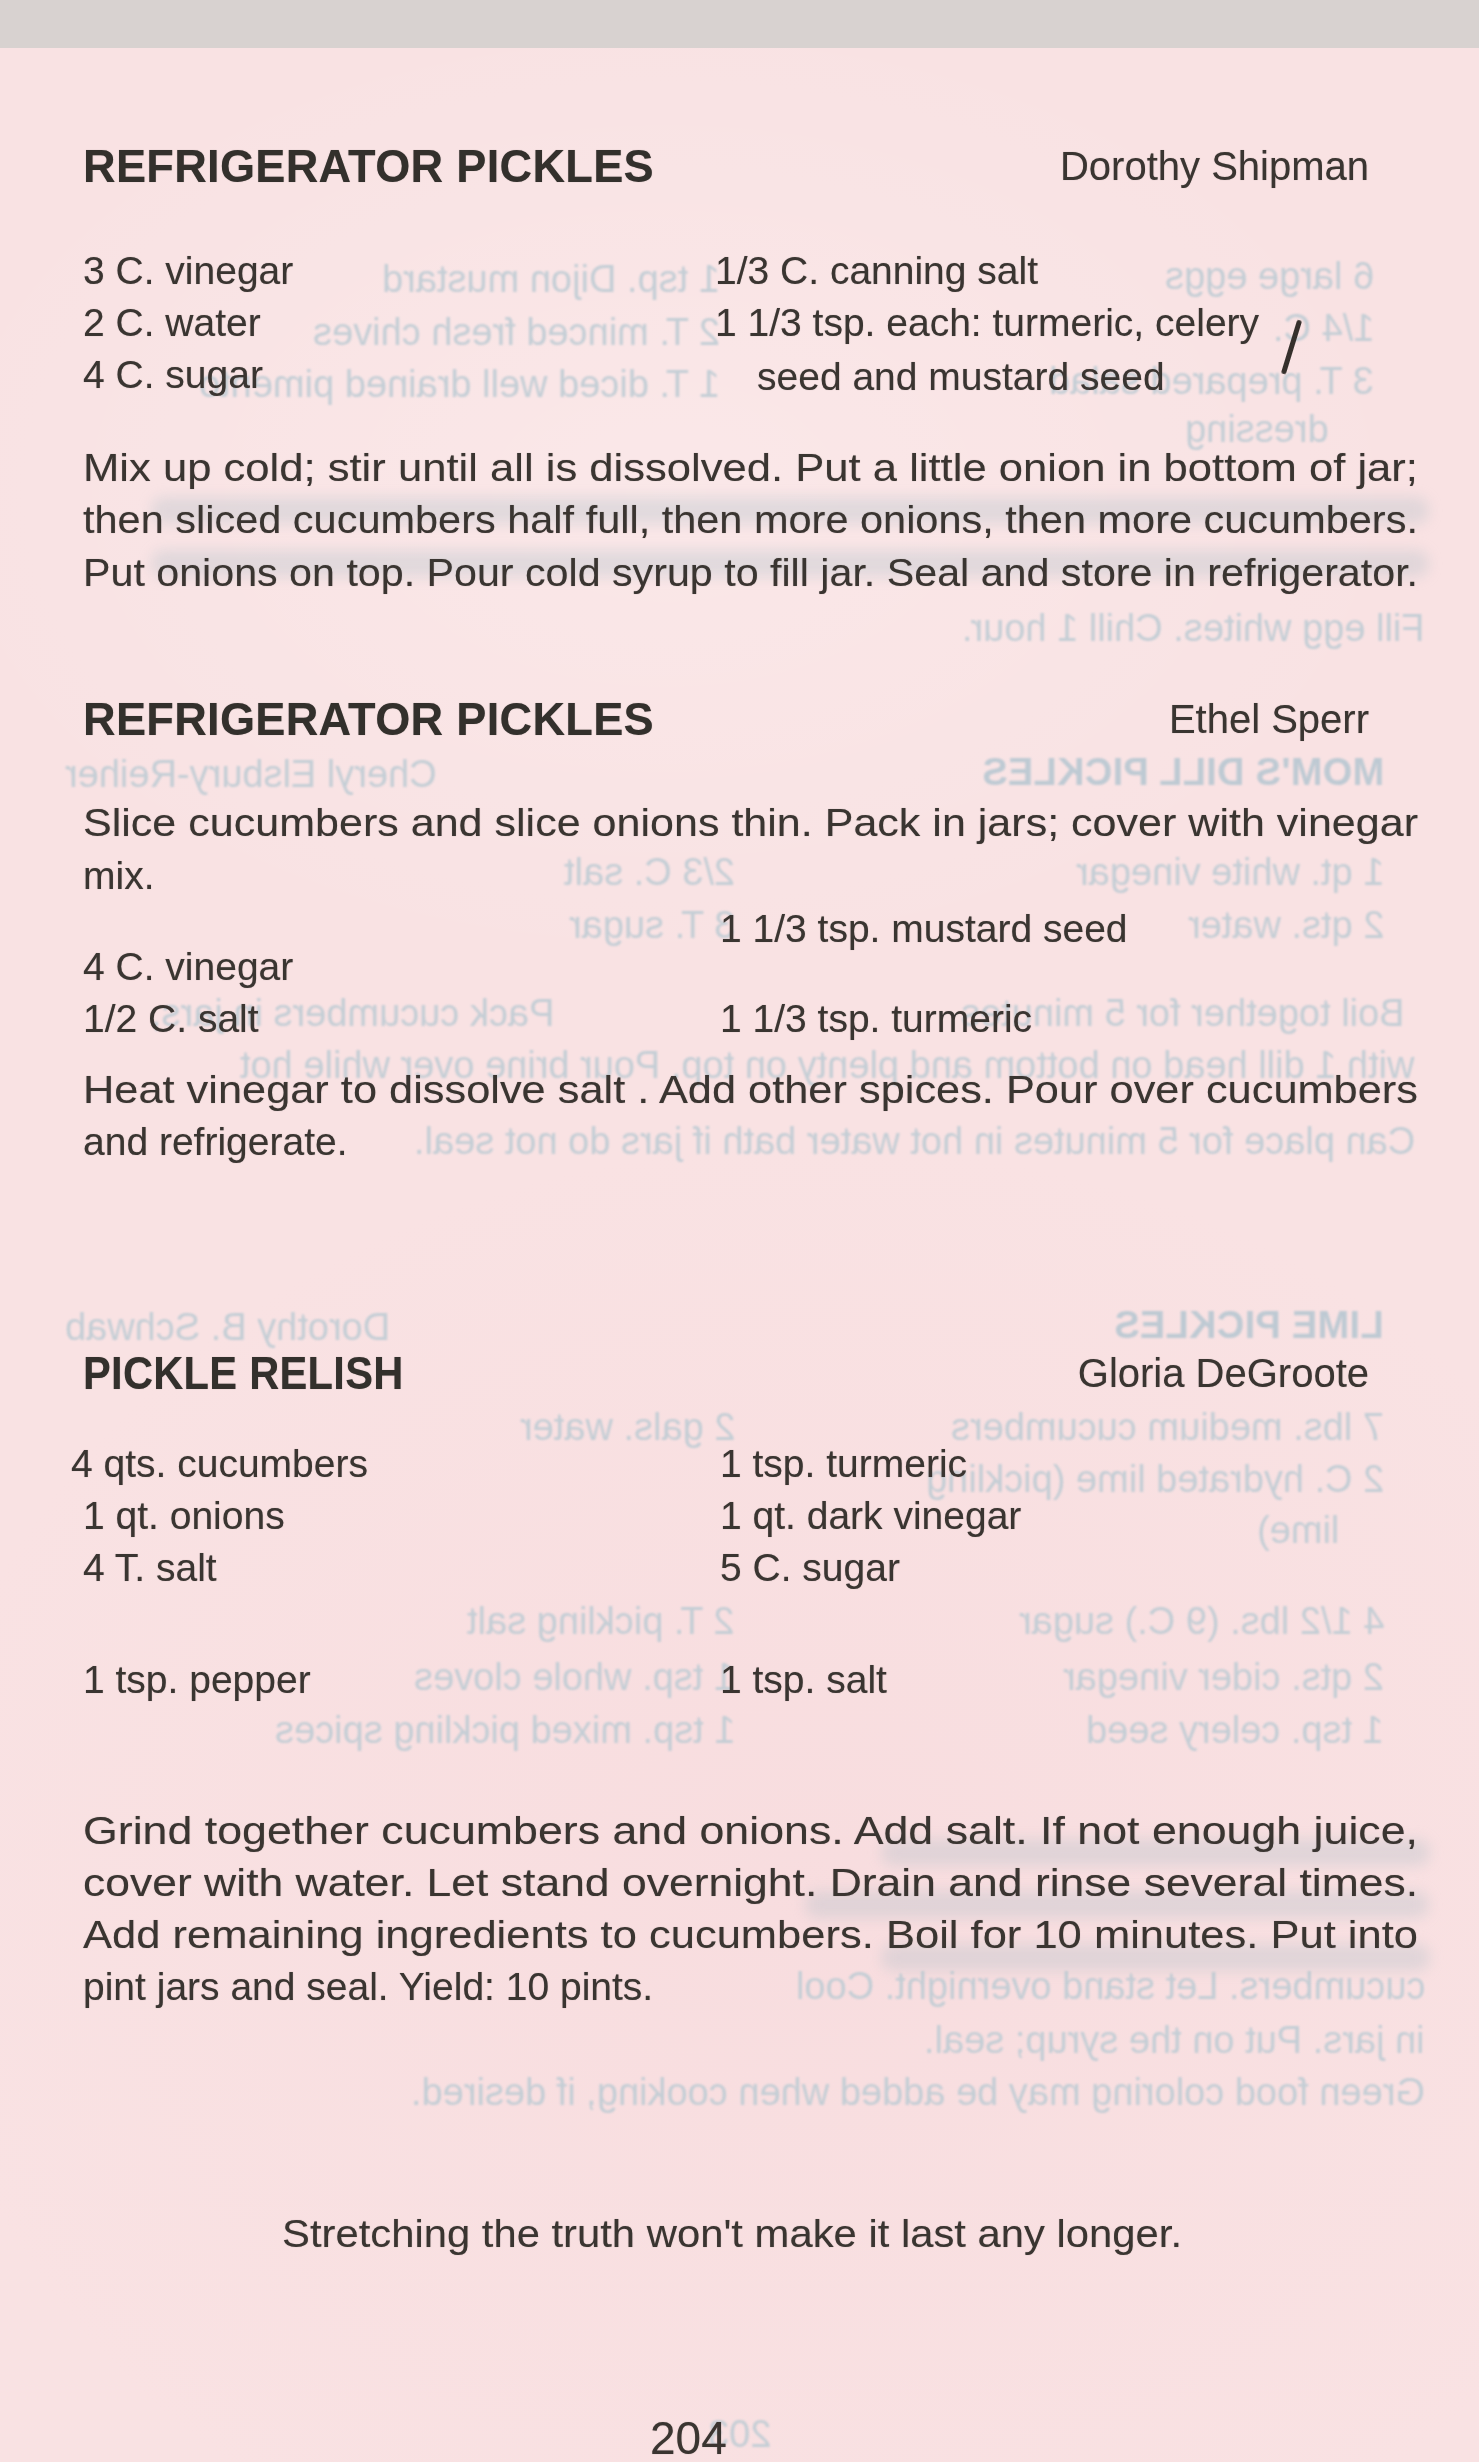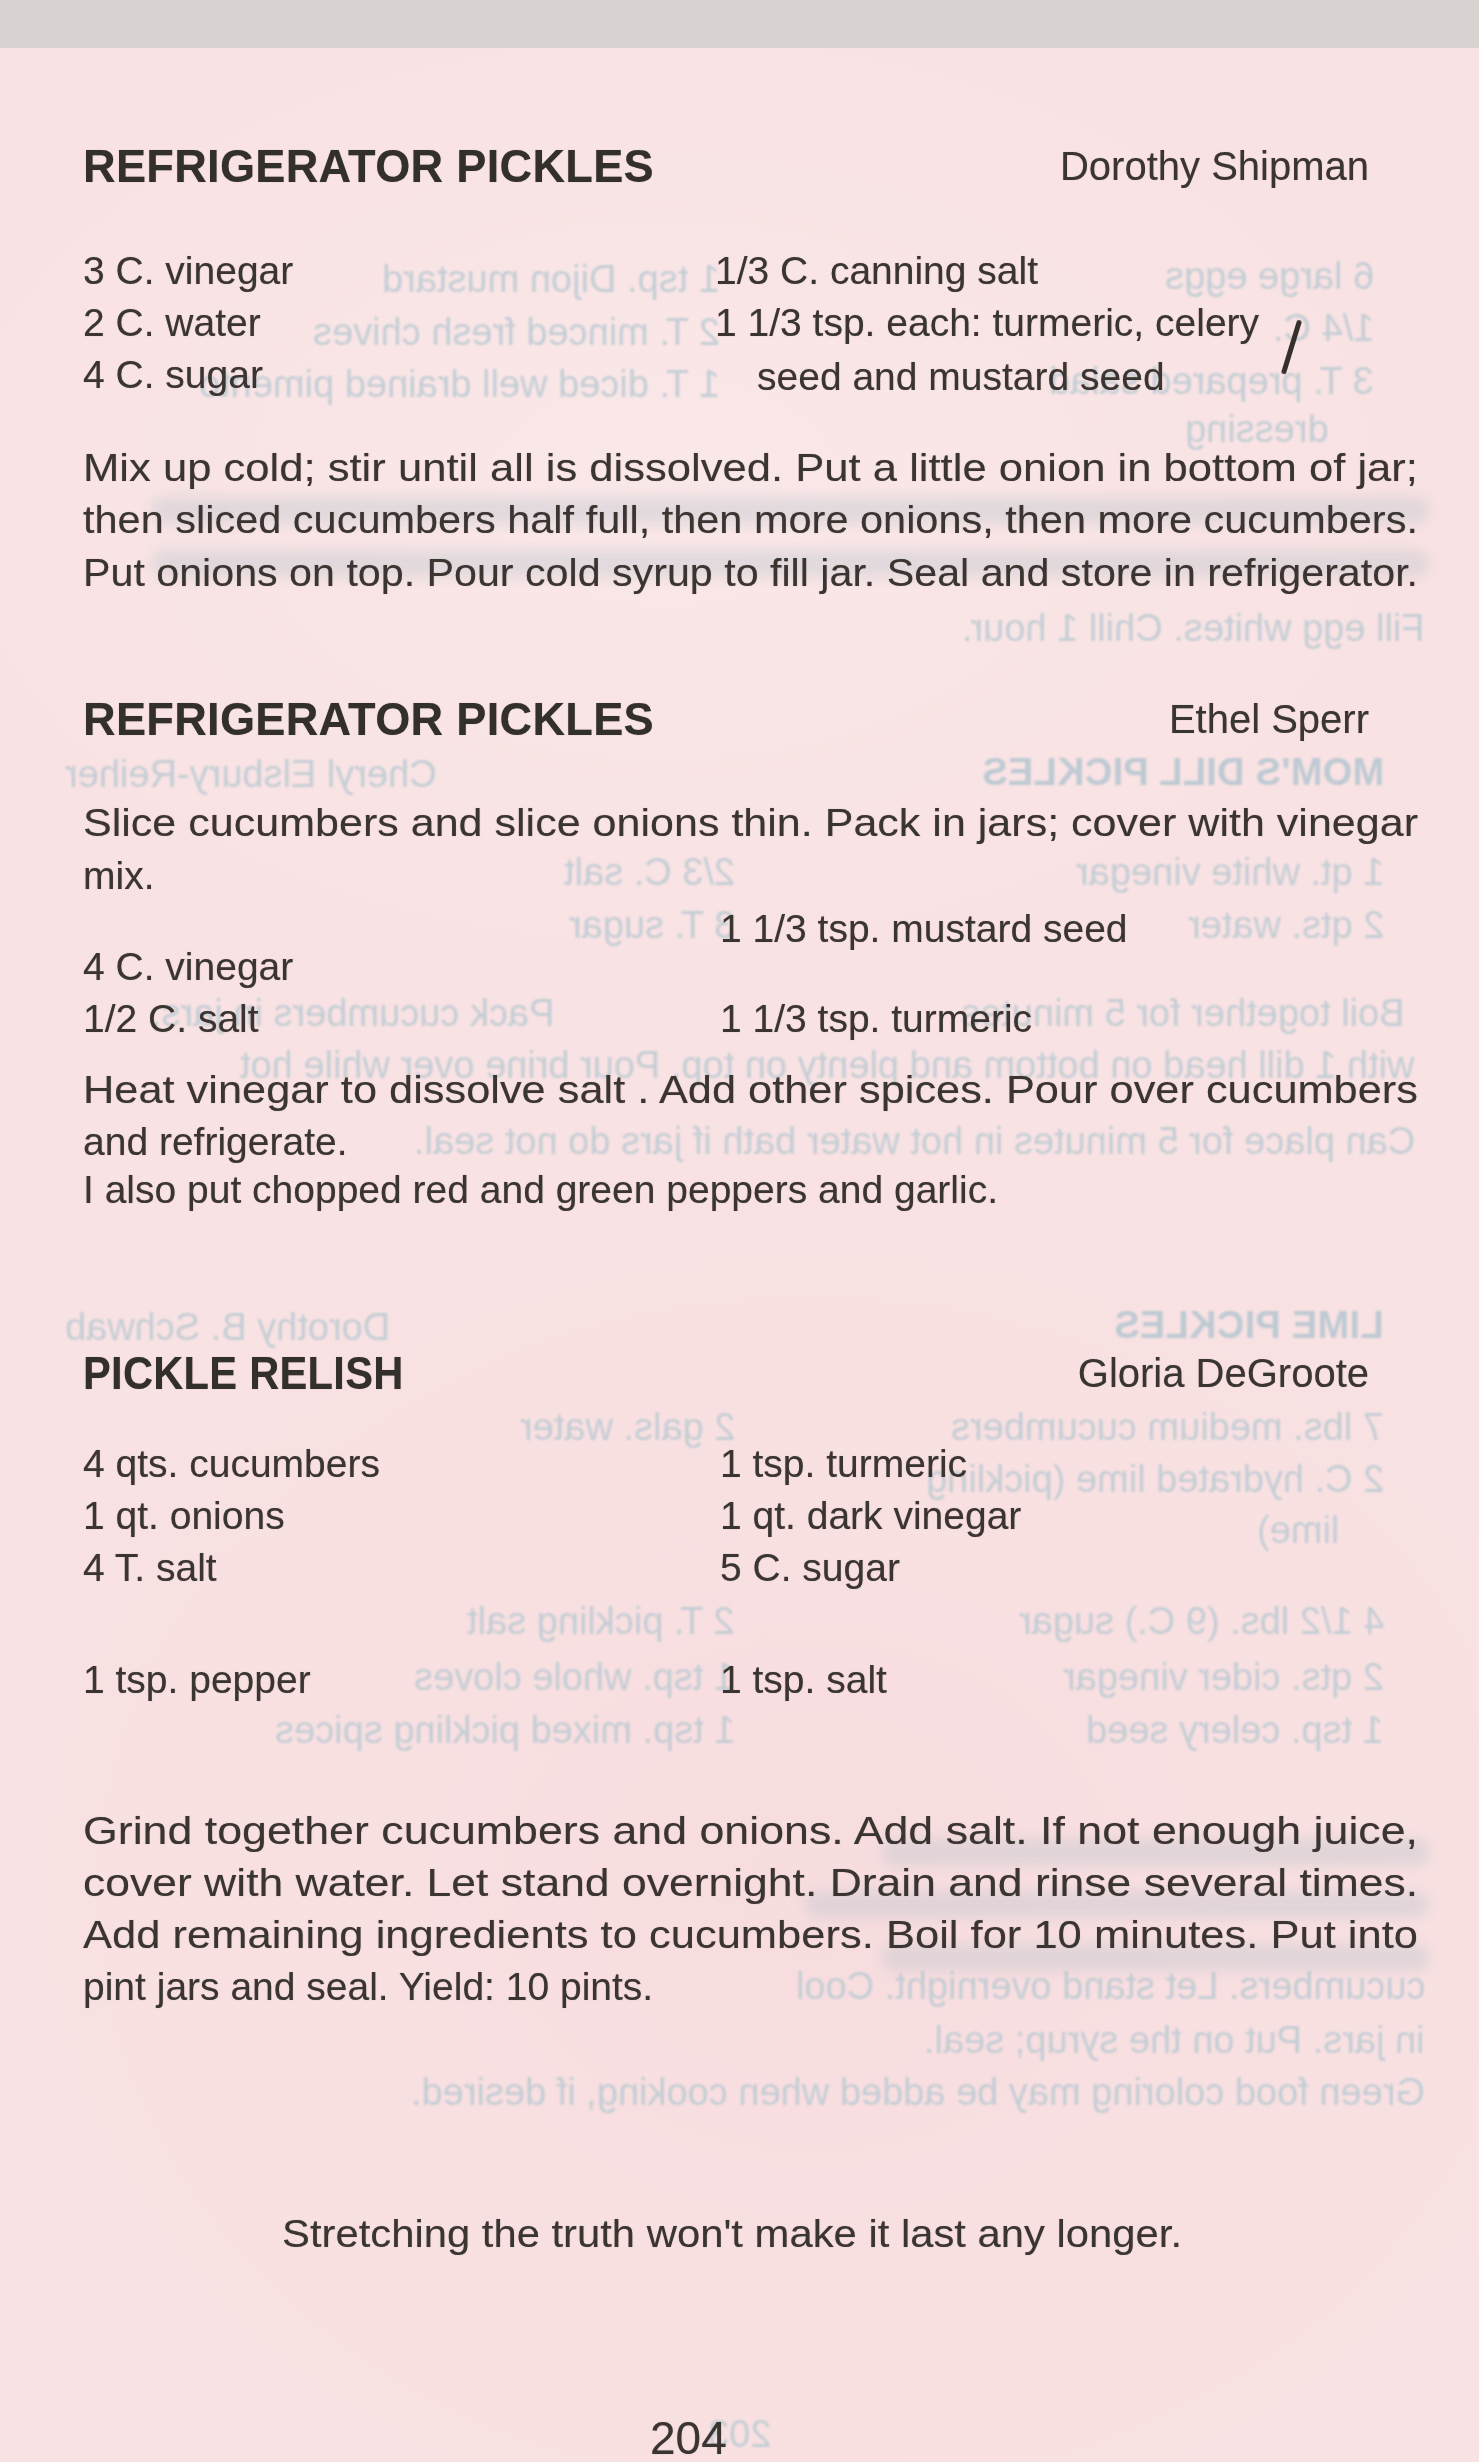--- a/index.html
+++ b/index.html
@@ -119,26 +119,25 @@
   <div class="line" style="left: 83px; top: 753px; transform-origin: left center; transform: scaleX(1.1037);">Slice cucumbers and slice onions thin. Pack in jars; cover with vinegar</div>
   <div class="line" style="left:83px;top:806px">mix.</div>
 
   <div class="line" style="left:83px;top:897px">4 C. vinegar</div>
   <div class="line" style="left:83px;top:949px">1/2 C. salt</div>
   <div class="line" style="left:720px;top:859px">1 1/3 tsp. mustard seed</div>
   <div class="line" style="left:720px;top:949px">1 1/3 tsp. turmeric</div>
 
   <div class="line" style="left: 83px; top: 1020px; transform-origin: left center; transform: scaleX(1.1116);">Heat vinegar to dissolve salt . Add other spices. Pour over cucumbers</div>
   <div class="line" style="left:83px;top:1072px">and refrigerate.</div>
-  <div class="line" style="left:83px;top:1120px">I also put chopped red and green peppers and garlic.</div>
 
   <div class="line hdr" style="left: 83px; top: 1300px; transform-origin: left center; transform: scaleX(0.9055);">PICKLE RELISH</div>
   <div class="line author" style="top:1303px">Gloria DeGroote</div>
 
-  <div class="line" style="left:83px;top:1394px">4 qts. cucumbers</div>
+  <div class="line" style="left:71px;top:1394px">4 qts. cucumbers</div>
   <div class="line" style="left:83px;top:1446px">1 qt. onions</div>
   <div class="line" style="left:83px;top:1498px">4 T. salt</div>
   <div class="line" style="left:720px;top:1394px">1 tsp. turmeric</div>
   <div class="line" style="left:720px;top:1446px">1 qt. dark vinegar</div>
   <div class="line" style="left:720px;top:1498px">5 C. sugar</div>
 
   <div class="line" style="left:83px;top:1610px">1 tsp. pepper</div>
   <div class="line" style="left:720px;top:1610px">1 tsp. salt</div>
 
   <div class="line" style="left: 83px; top: 1761px; transform-origin: left center; transform: scaleX(1.1467);">Grind together cucumbers and onions. Add salt. If not enough juice,</div>

